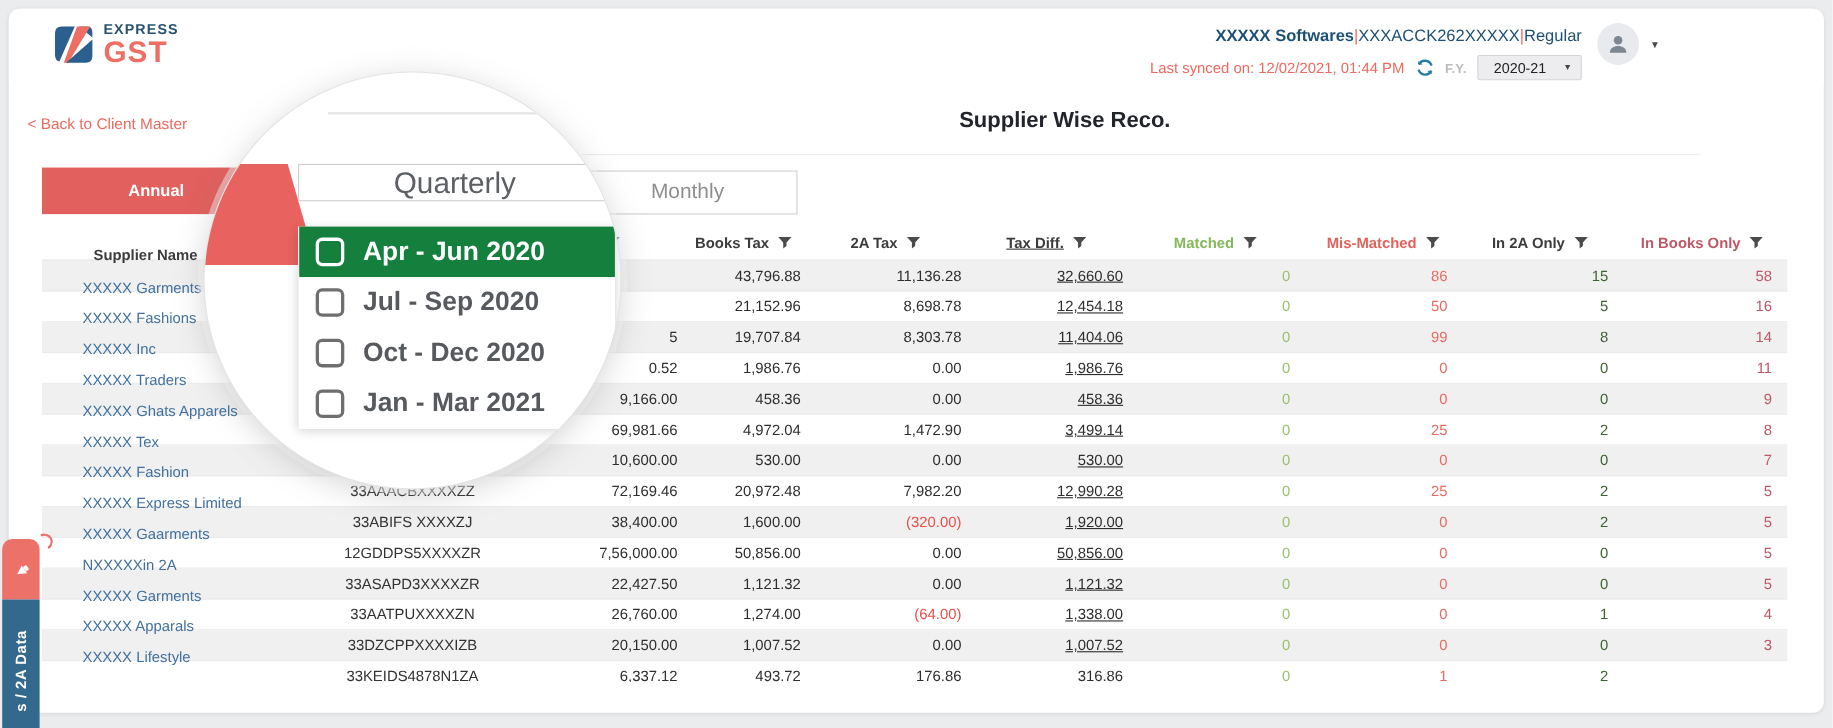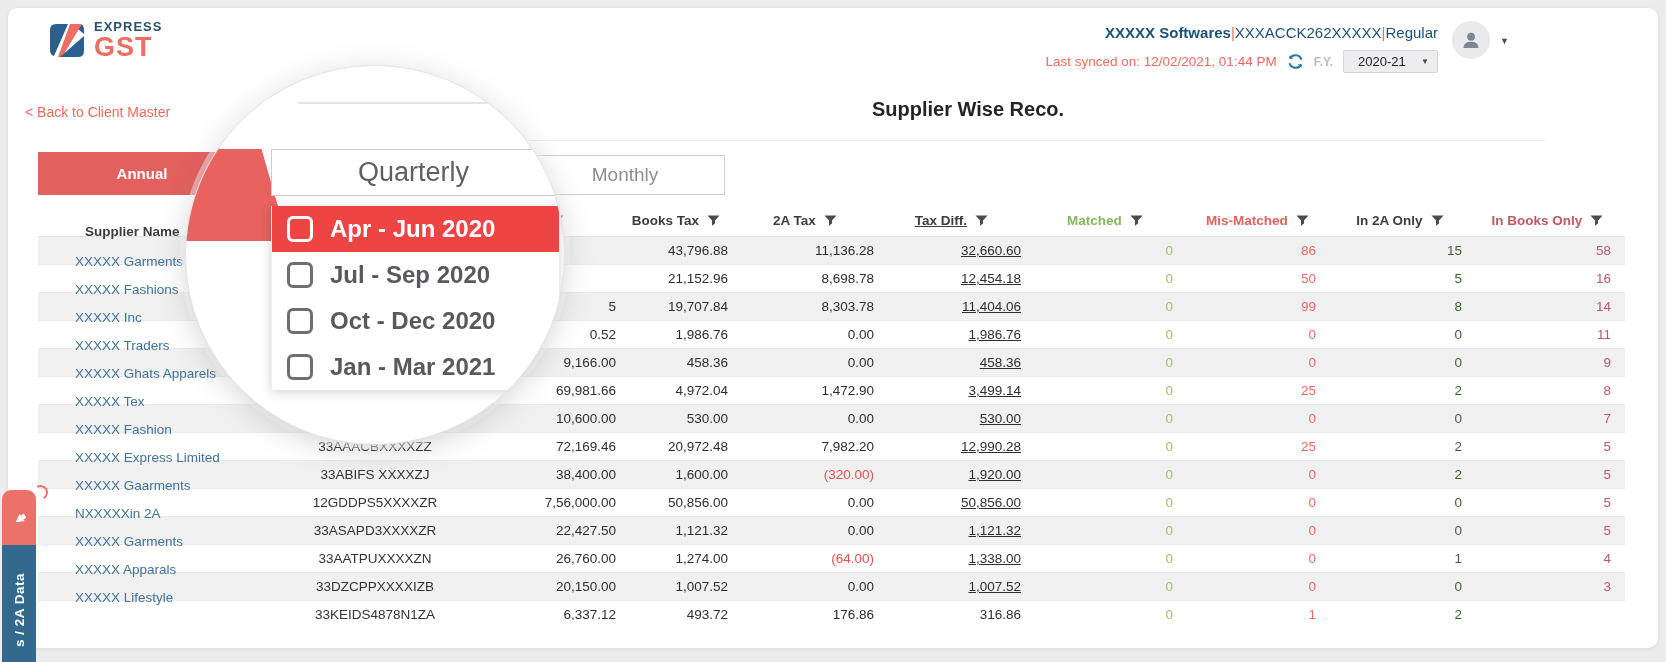--- a/index.html
+++ b/index.html
@@ -75,27 +75,27 @@
   .row1-funnel { position:absolute; left:236px; top:8px; }
   .c-supplier.body-cell { position:relative; }
 
   
   .magnifier { position:absolute; left:177px; top:57px; width:380px; height:380px; border-radius:50%;
                background:#fff; border:1px solid #e3e3e3; overflow:hidden; z-index:5;
                box-shadow:0 6px 28px rgba(110,110,110,.28), 0 0 0 5px rgba(255,255,255,.45); }
   .mag-line { position:absolute; left:112px; top:36px; width:268px; height:2px; background:#e4e4e4; }
   .mag-annual { position:absolute; left:0; top:83px; width:102px; height:92px; background:#e8625f;
                 clip-path:polygon(0 0,74% 0,100% 100%,0 100%); }
-  .mag-qtab { position:absolute; left:85px; top:83px; width:285px; height:47px; background:#fff; border:1px solid #ccc;
+  .mag-qtab { position:absolute; left:85px; top:83px; width:285px; height:34px; background:#fff; border:1px solid #ccc;
               display:flex; align-items:center; justify-content:center; font-size:27px; color:#5c6064; cursor:pointer; }
   .dropdown { position:absolute; left:85px; top:140px; width:288px; background:#fff;
               box-shadow:0 2px 10px rgba(0,0,0,.18); border-left:1px solid #eee; }
   .dd-item { height:46px; display:flex; align-items:center; gap:17px; padding-left:15px;
              font-size:24px; font-weight:600; color:#56595e; background:#fff; cursor:pointer; }
-  .dd-item.sel { background:#ef4444; color:#fff; font-weight:700; }
+  .dd-item.sel { background:#15803d; color:#fff; font-weight:700; }
   .dd-check { width:26px; height:26px; border:3px solid #6f6f6f; border-radius:6px; background:#fff; flex:0 0 auto; }
   .dd-item.sel .dd-check { border-color:#fff; background:transparent; }
 
   
   .side-tab { position:absolute; left:2px; top:490px; width:34px; z-index:8; }
   .side-cap { height:55px; background:#ec7168; border-radius:9px 9px 0 0; display:flex; align-items:center; justify-content:center; }
   .side-curl { position:absolute; left:31px; top:-5px; width:15px; height:15px; border:2px solid #ec7168;
                border-radius:50%; border-left-color:transparent; border-bottom-color:transparent; transform:rotate(15deg); }
   .side-body { height:130px; background:#32698c; display:flex; align-items:center; justify-content:center; }
   .side-body span { writing-mode:vertical-rl; transform:rotate(180deg); color:#fff; font-size:13.5px; font-weight:700; white-space:nowrap; letter-spacing:.5px; }

